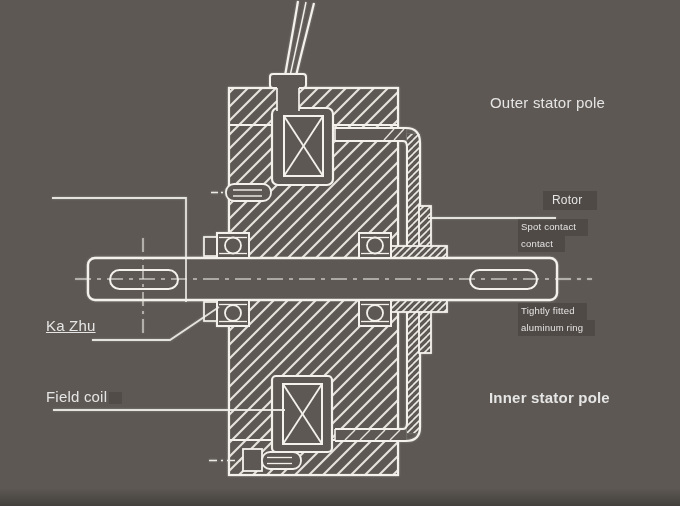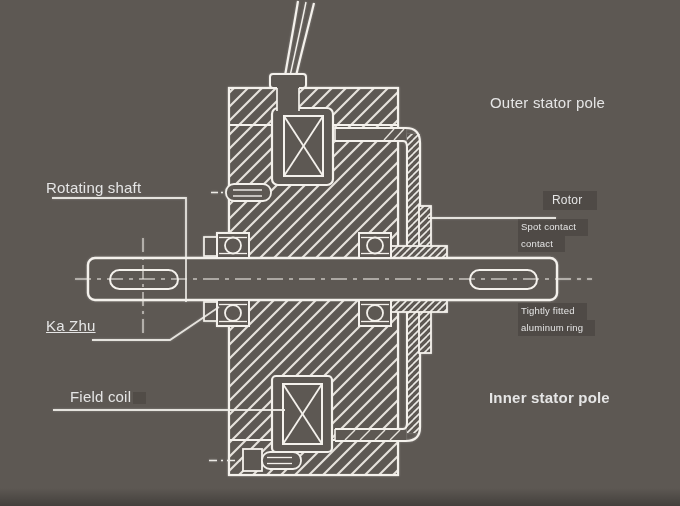--- a/index.html
+++ b/index.html
@@ -152,38 +152,37 @@
       <line x1="428" y1="218" x2="556" y2="218" stroke="rgba(242,239,234,0.9)" stroke-width="2"></line>
       <line x1="402" y1="246" x2="579" y2="246" stroke="url(#fadeR)" stroke-width="2"></line>
       <line x1="404" y1="331" x2="579" y2="331" stroke="url(#fadeR)" stroke-width="2"></line>
       <line x1="412" y1="408" x2="603" y2="408" stroke="url(#fadeR)" stroke-width="2.2"></line>
       <path d="M52,198 H186 V302" stroke="rgba(242,239,234,0.9)" stroke-width="1.8"></path>
       <path d="M92,340 H170 L219,307" stroke="rgba(242,239,234,0.9)" stroke-width="1.8"></path>
       <line x1="53" y1="410" x2="285" y2="410" stroke="rgba(242,239,234,0.9)" stroke-width="1.8"></line>
     </g>
   </svg>
 
-  <div class="lbl lbl-main" style="left:46px;top:179px;">Rotating shaft</div>
 
   <div class="lbl lbl-main" style="left:490px;top:94px;">Outer stator pole</div>
 
   <div class="lbl lbl-rotor" style="left:543px;top:191px;">Rotor</div>
 
   <div class="lbl lbl-sm" style="left:518px;top:219px;">
     <div><span class="ln">Spot contact</span></div>
     <div><span class="ln">contact</span></div>
   </div>
 
   <div class="lbl lbl-sm" style="left:518px;top:303px;">
     <div><span class="ln">Tightly fitted</span></div>
     <div><span class="ln">aluminum ring</span></div>
   </div>
 
   <div class="lbl lbl-main" style="left:46px;top:317px;text-decoration:underline;">Ka Zhu</div>
 
-  <div class="lbl lbl-main" style="left:46px;top:388px;margin-left:24px;">
+  <div class="lbl lbl-main" style="left:46px;top:388px;">
     <span>Field coil</span><span class="artifact"></span>
   </div>
 
   <div class="lbl lbl-main" style="left:489px;top:389px;font-weight:bold;">Inner stator pole</div>
 
   <div class="bottom-shade"></div>
 </div>
 
 </body></html>

